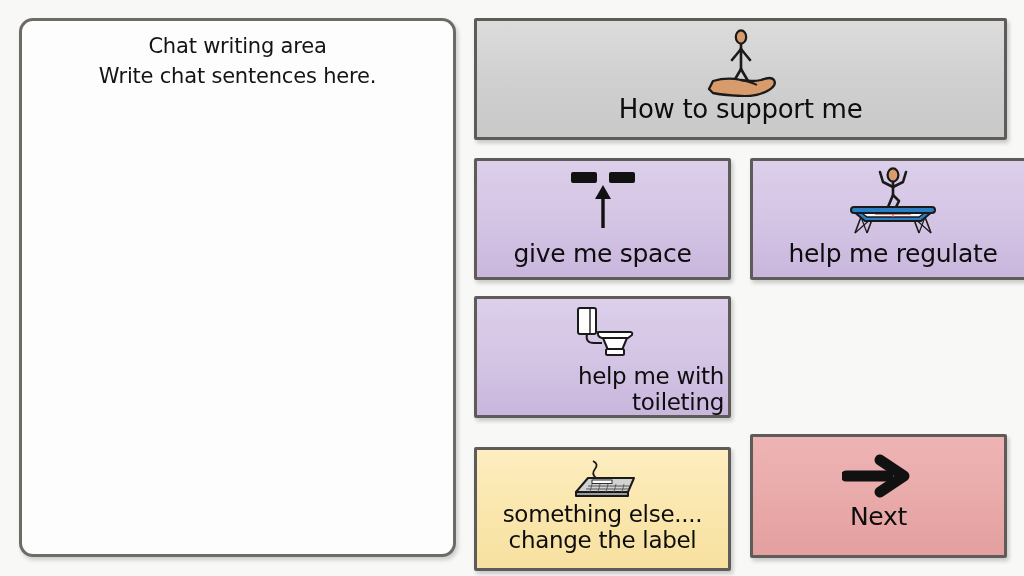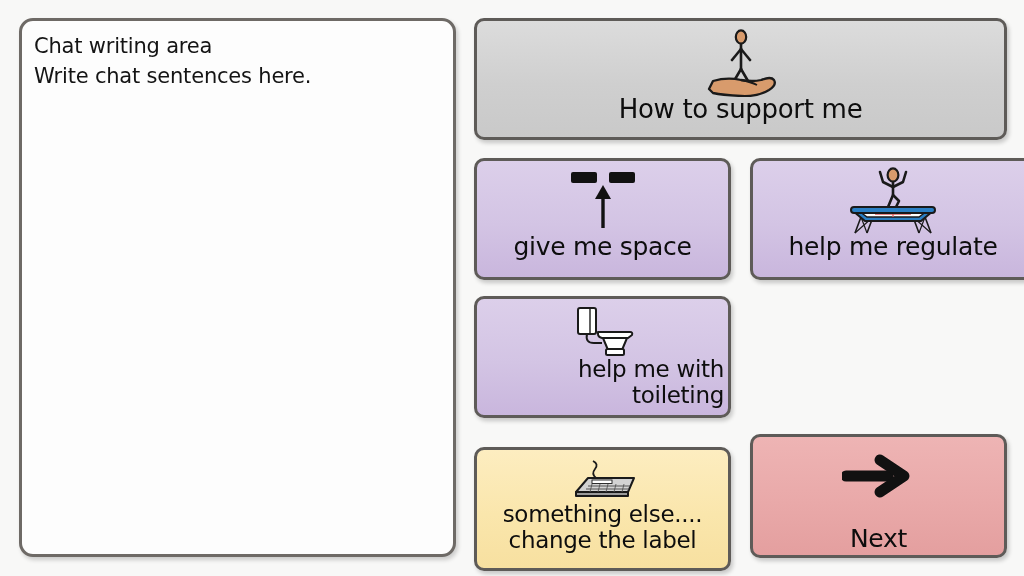--- a/index.html
+++ b/index.html
@@ -33,52 +33,53 @@
     padding: 10px 12px;
     overflow: hidden;
   }
   .chat-line {
     font-family: "DejaVu Sans", sans-serif;
     font-size: 21px;
     line-height: 30px;
     color: #141414;
     letter-spacing: -0.2px;
     white-space: nowrap;
+    text-align: center;
   }
 
   
   #grid {
     position: absolute;
     left: 474px;
     top: 18px;
     width: 533px;
     height: 540px;
   }
 
   .cell { position: absolute; }
 
   .btn {
     position: relative;
     width: 100%;
     height: 100%;
     border: 3px solid #5e5b58;
-    border-radius: 10px;
+    border-radius: 2px;
     box-shadow: 2px 3px 4px rgba(0,0,0,0.20);
     display: flex;
     flex-direction: column;
     align-items: center;
     justify-content: flex-start;
     overflow: hidden;
     cursor: pointer;
   }
 
   .btn-grey   { background: linear-gradient(180deg,#dcdcdc 0%,#cfcfcf 55%,#c9c9c9 100%); }
-  .btn-purple { background: linear-gradient(180deg,#dccfea 0%,#d3c4e4 55%,#c9b6dd 100%); }
+  .btn-purple { background: linear-gradient(180deg,#dccfea 0%,#d3c4e4 55%,#c9b6dd 100%); gap: 7px; }
   .btn-yellow { background: linear-gradient(180deg,#fdedc0 0%,#fae6ac 55%,#f7e0a0 100%); }
-  .btn-pink   { background: linear-gradient(180deg,#eeb4b4 0%,#e9a9a9 55%,#e49f9f 100%); gap: 22px; }
+  .btn-pink   { background: linear-gradient(180deg,#eeb4b4 0%,#e9a9a9 55%,#e49f9f 100%); }
 
   .btn-icon {
     flex: 0 0 auto;
     display: flex;
     align-items: center;
     justify-content: center;
   }
   .btn-label {
     font-family: "DejaVu Sans", sans-serif;
     color: #0d0d0d;

